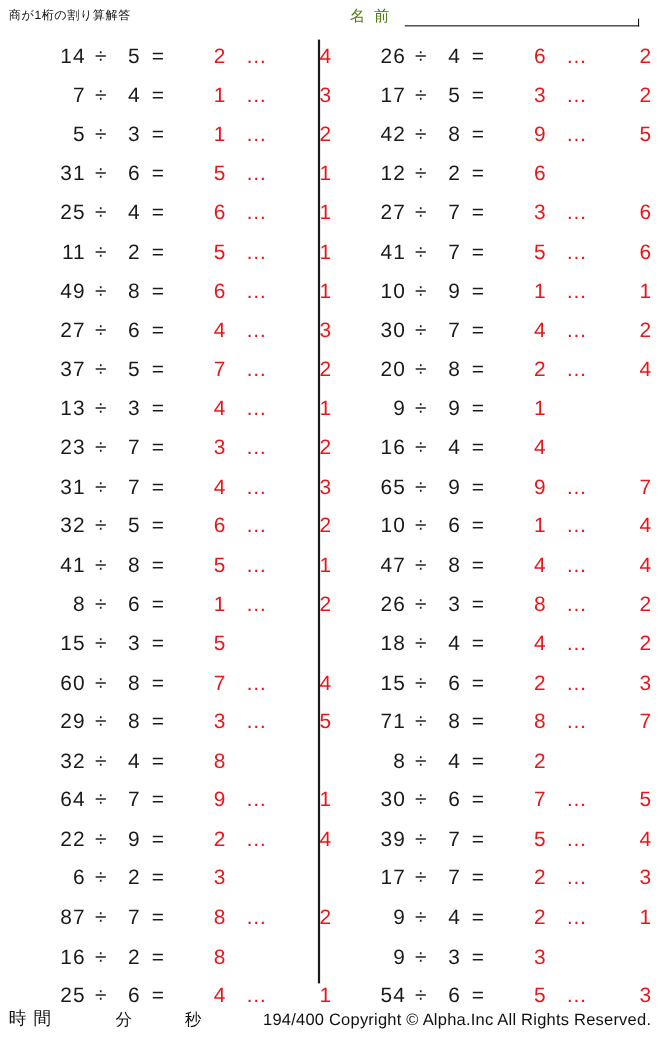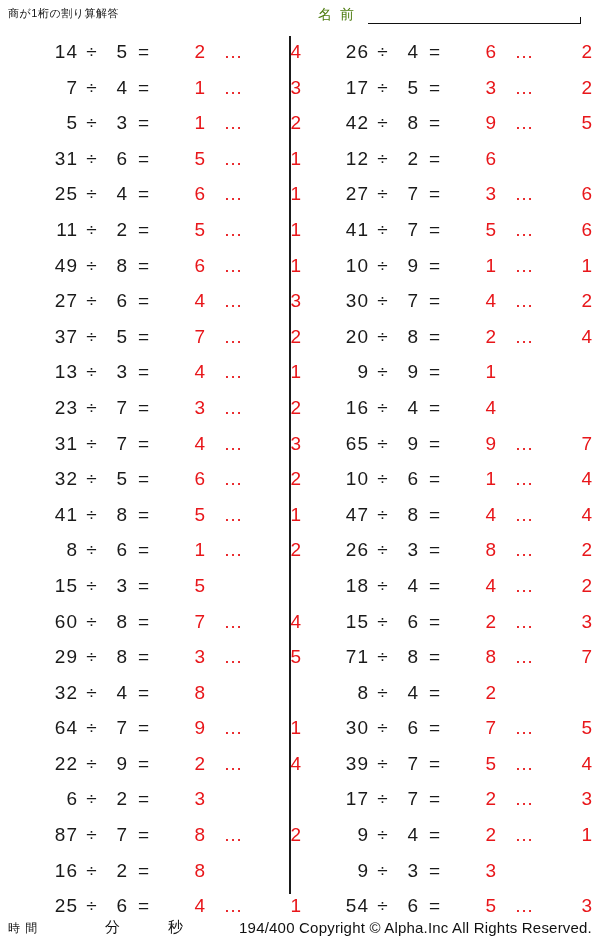--- a/index.html
+++ b/index.html
@@ -118,21 +118,21 @@
     position: absolute;
     left: 0;
     bottom: 0;
     width: 600px;
     height: 40px;
   }
   .time-label {
     position: absolute;
     left: 8px;
     bottom: 8px;
-    font-size: 12px;
+    font-size: 16px;
     letter-spacing: 1px;
     color: #111;
     white-space: nowrap;
   }
   .time-min {
     position: absolute;
     left: 105px;
     bottom: 8px;
     font-size: 15px;
     color: #111;

